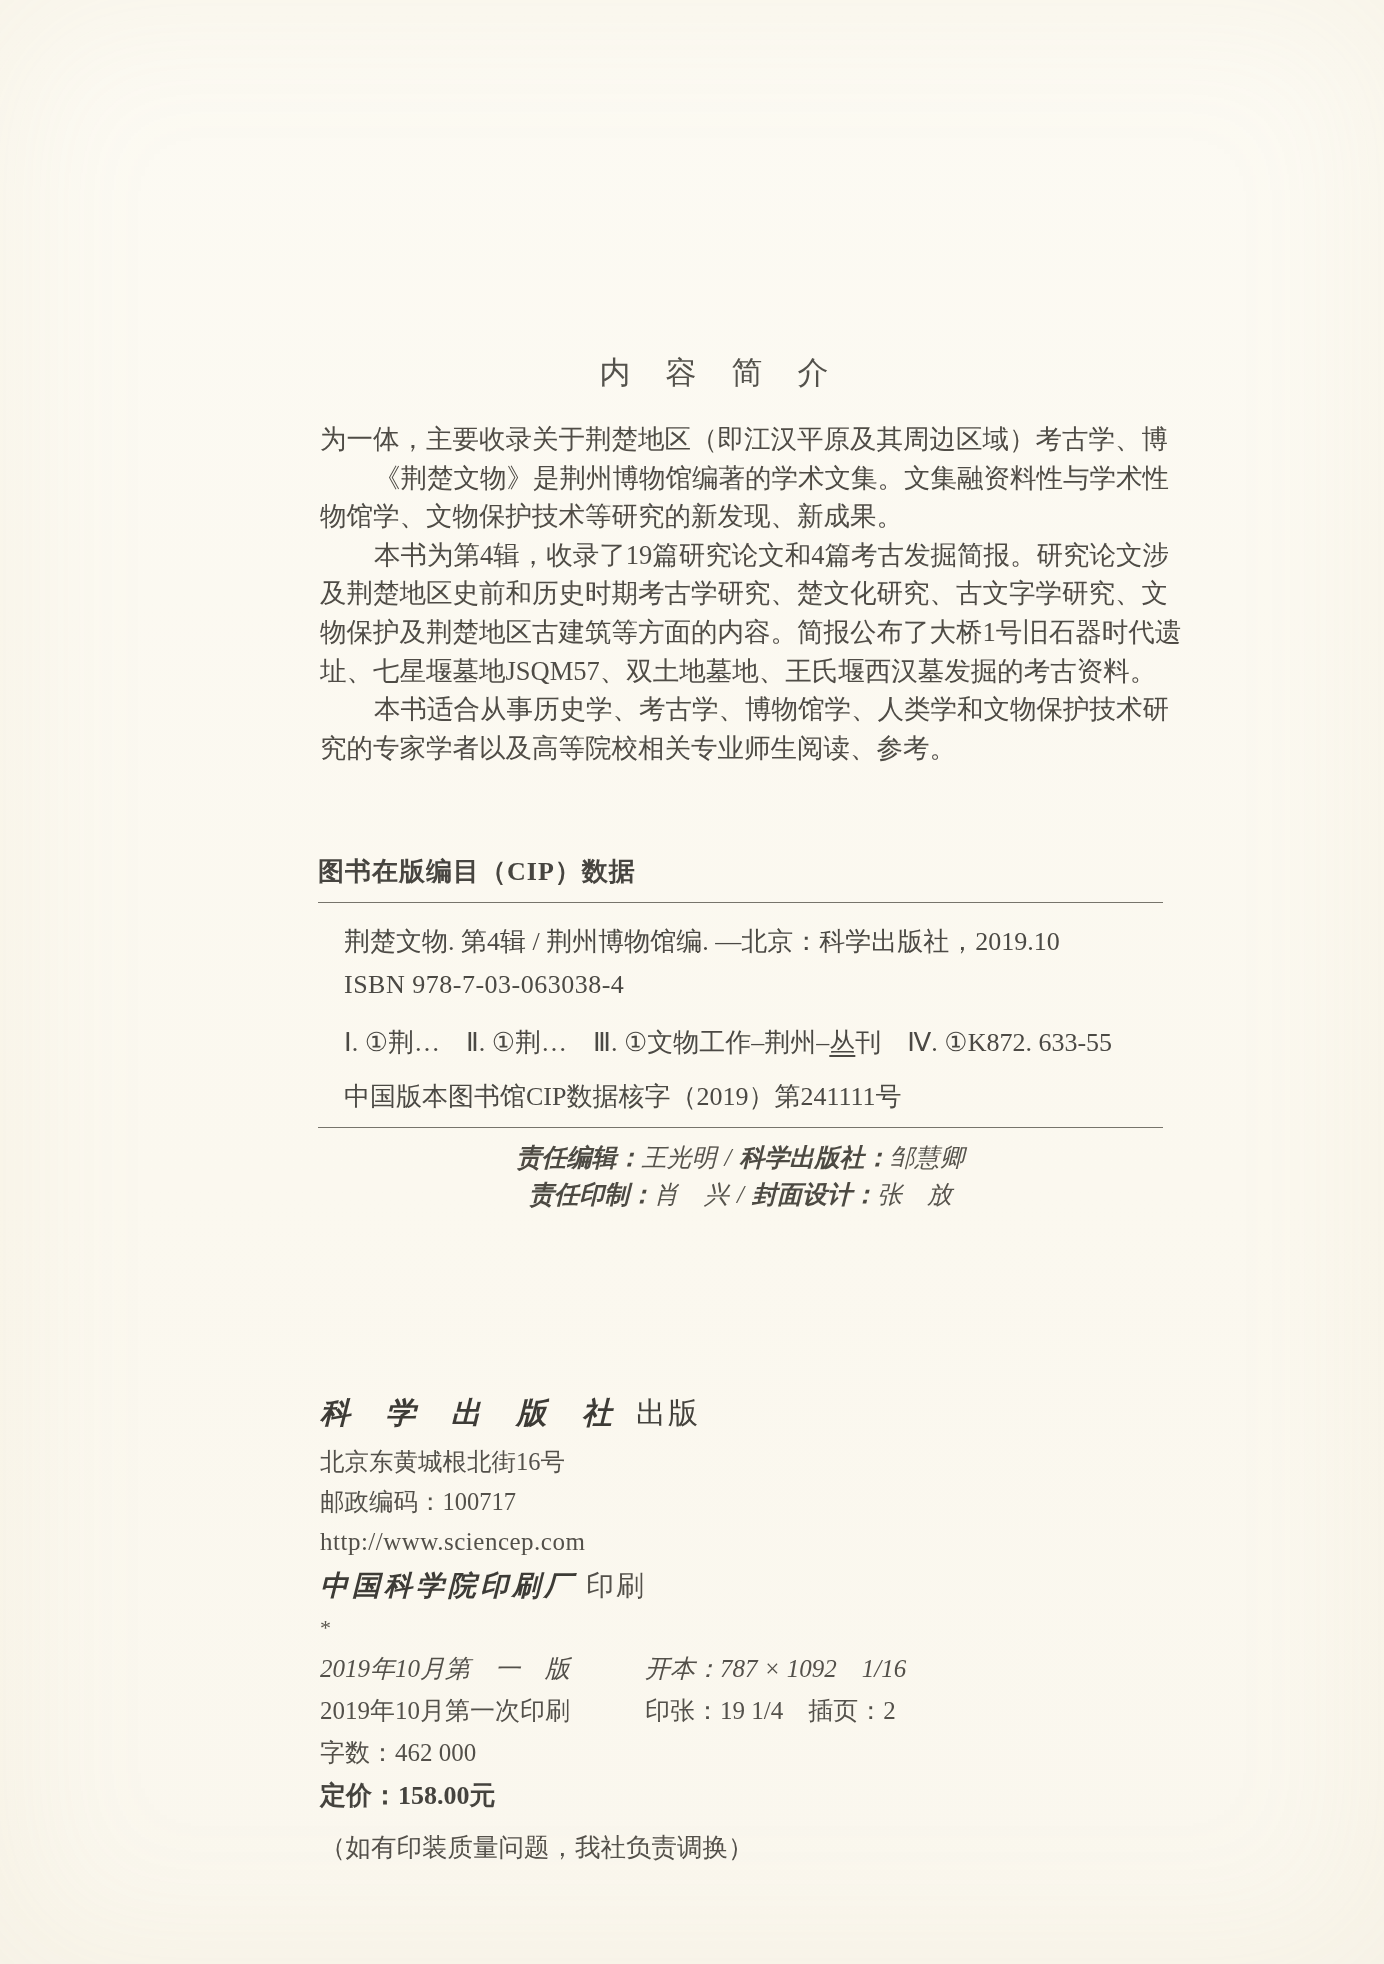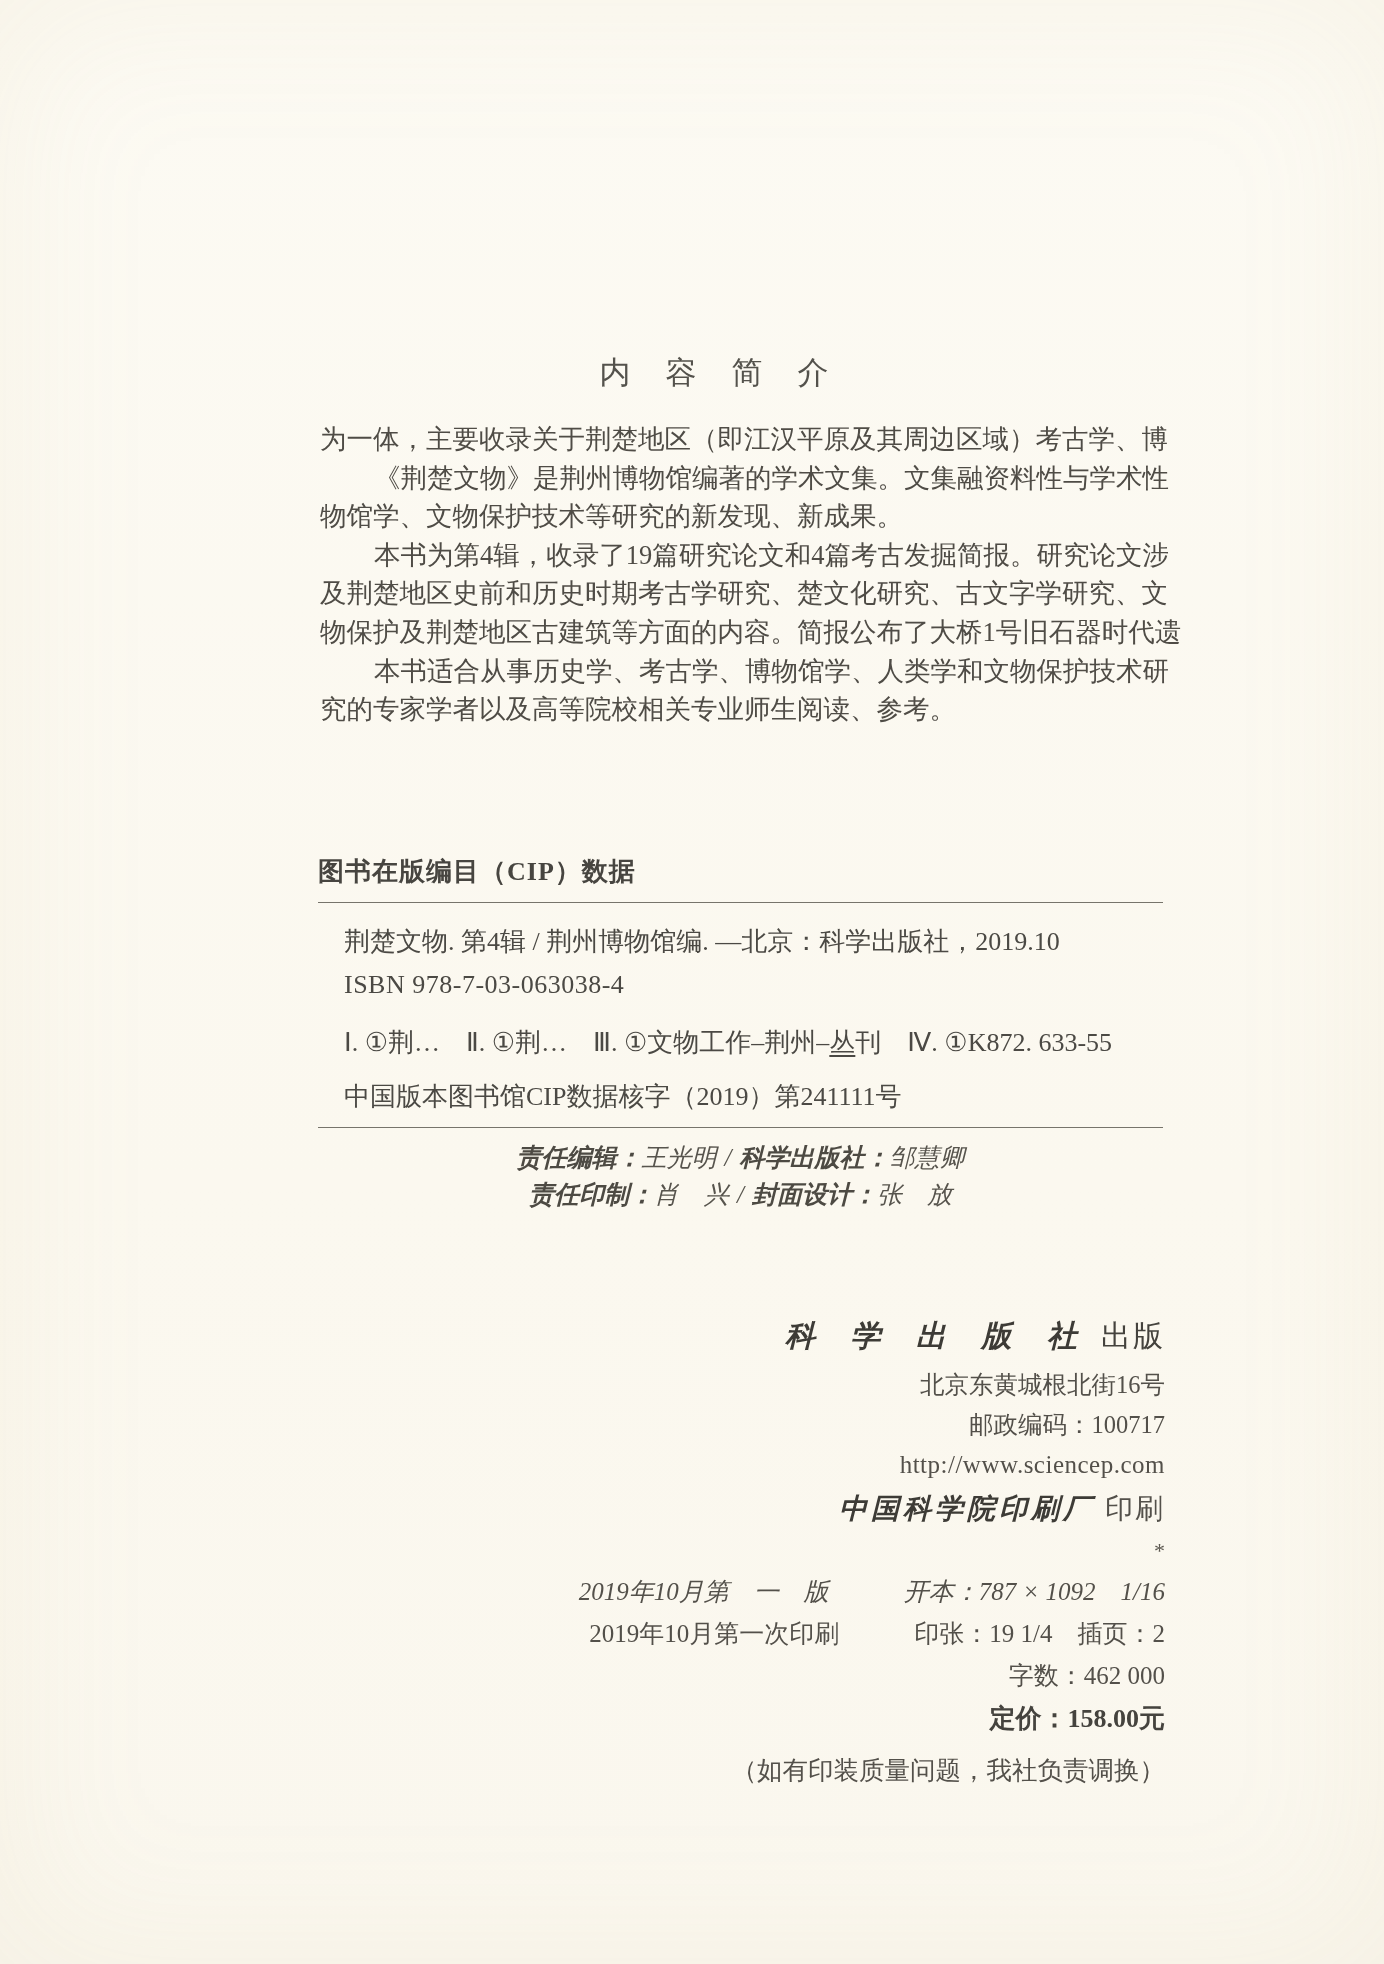--- a/index.html
+++ b/index.html
@@ -60,22 +60,22 @@
     text-align: center;
     font-size: 25px; line-height: 37px;
     color: #57544d;
   }
   .credits .cr-label { font-weight: 700; font-style: italic; color: #4d4a43; }
   .credits .cr-name  { font-style: italic; }
   .credits .cr-sep   { margin: 0 8px; font-style: italic; }
 
   
   .colophon {
-    top: 1314px; left: 320px; width: 845px;
-    text-align: right;
+    top: 1391px; left: 320px; width: 845px;
+    text-align: left;
     font-size: 25px;
     color: #53504a;
   }
   .pub-name { font-size: 30px; line-height: 44px; color: #44423d; }
   .script {
     font-weight: 700; font-style: italic;
     letter-spacing: 14px; color: #3d3b36;
   }
   .script-suffix { margin-left: 10px; font-weight: 400; letter-spacing: 2px; }
   .pub-address  { margin-top: 9px;  font-size: 24.5px; line-height: 36px; }
@@ -98,20 +98,21 @@
 
   <div class="block intro-title">内　容　简　介</div>
 
   <div class="block intro-body">
     <div class="line">为一体，主要收录关于荆楚地区（即江汉平原及其周边区域）考古学、博</div>
     <div class="line indent">《荆楚文物》是荆州博物馆编著的学术文集。文集融资料性与学术性</div>
     <div class="line">物馆学、文物保护技术等研究的新发现、新成果。</div>
     <div class="line indent">本书为第4辑，收录了19篇研究论文和4篇考古发掘简报。研究论文涉</div>
     <div class="line">及荆楚地区史前和历史时期考古学研究、楚文化研究、古文字学研究、文</div>
     <div class="line">物保护及荆楚地区古建筑等方面的内容。简报公布了大桥1号旧石器时代遗</div>
+    <div class="line">址、七星堰墓地JSQM57、双土地墓地、王氏堰西汉墓发掘的考古资料。</div>
     <div class="line indent">本书适合从事历史学、考古学、博物馆学、人类学和文物保护技术研</div>
     <div class="line">究的专家学者以及高等院校相关专业师生阅读、参考。</div>
   </div>
 
   <div class="block cip">
     <div class="cip-heading">图书在版编目（CIP）数据</div>
     <hr>
     <div class="cip-line cip-entry">荆楚文物. 第4辑 / 荆州博物馆编. —北京：科学出版社，2019.10</div>
     <div class="cip-line cip-isbn">ISBN 978-7-03-063038-4</div>
     <div class="cip-line cip-class"><span>Ⅰ. ①荆…　Ⅱ. ①荆…　Ⅲ. ①文物工作–荆州–</span><span class="underline">丛</span><span>刊　Ⅳ. ①K872. 633-55</span></div>

